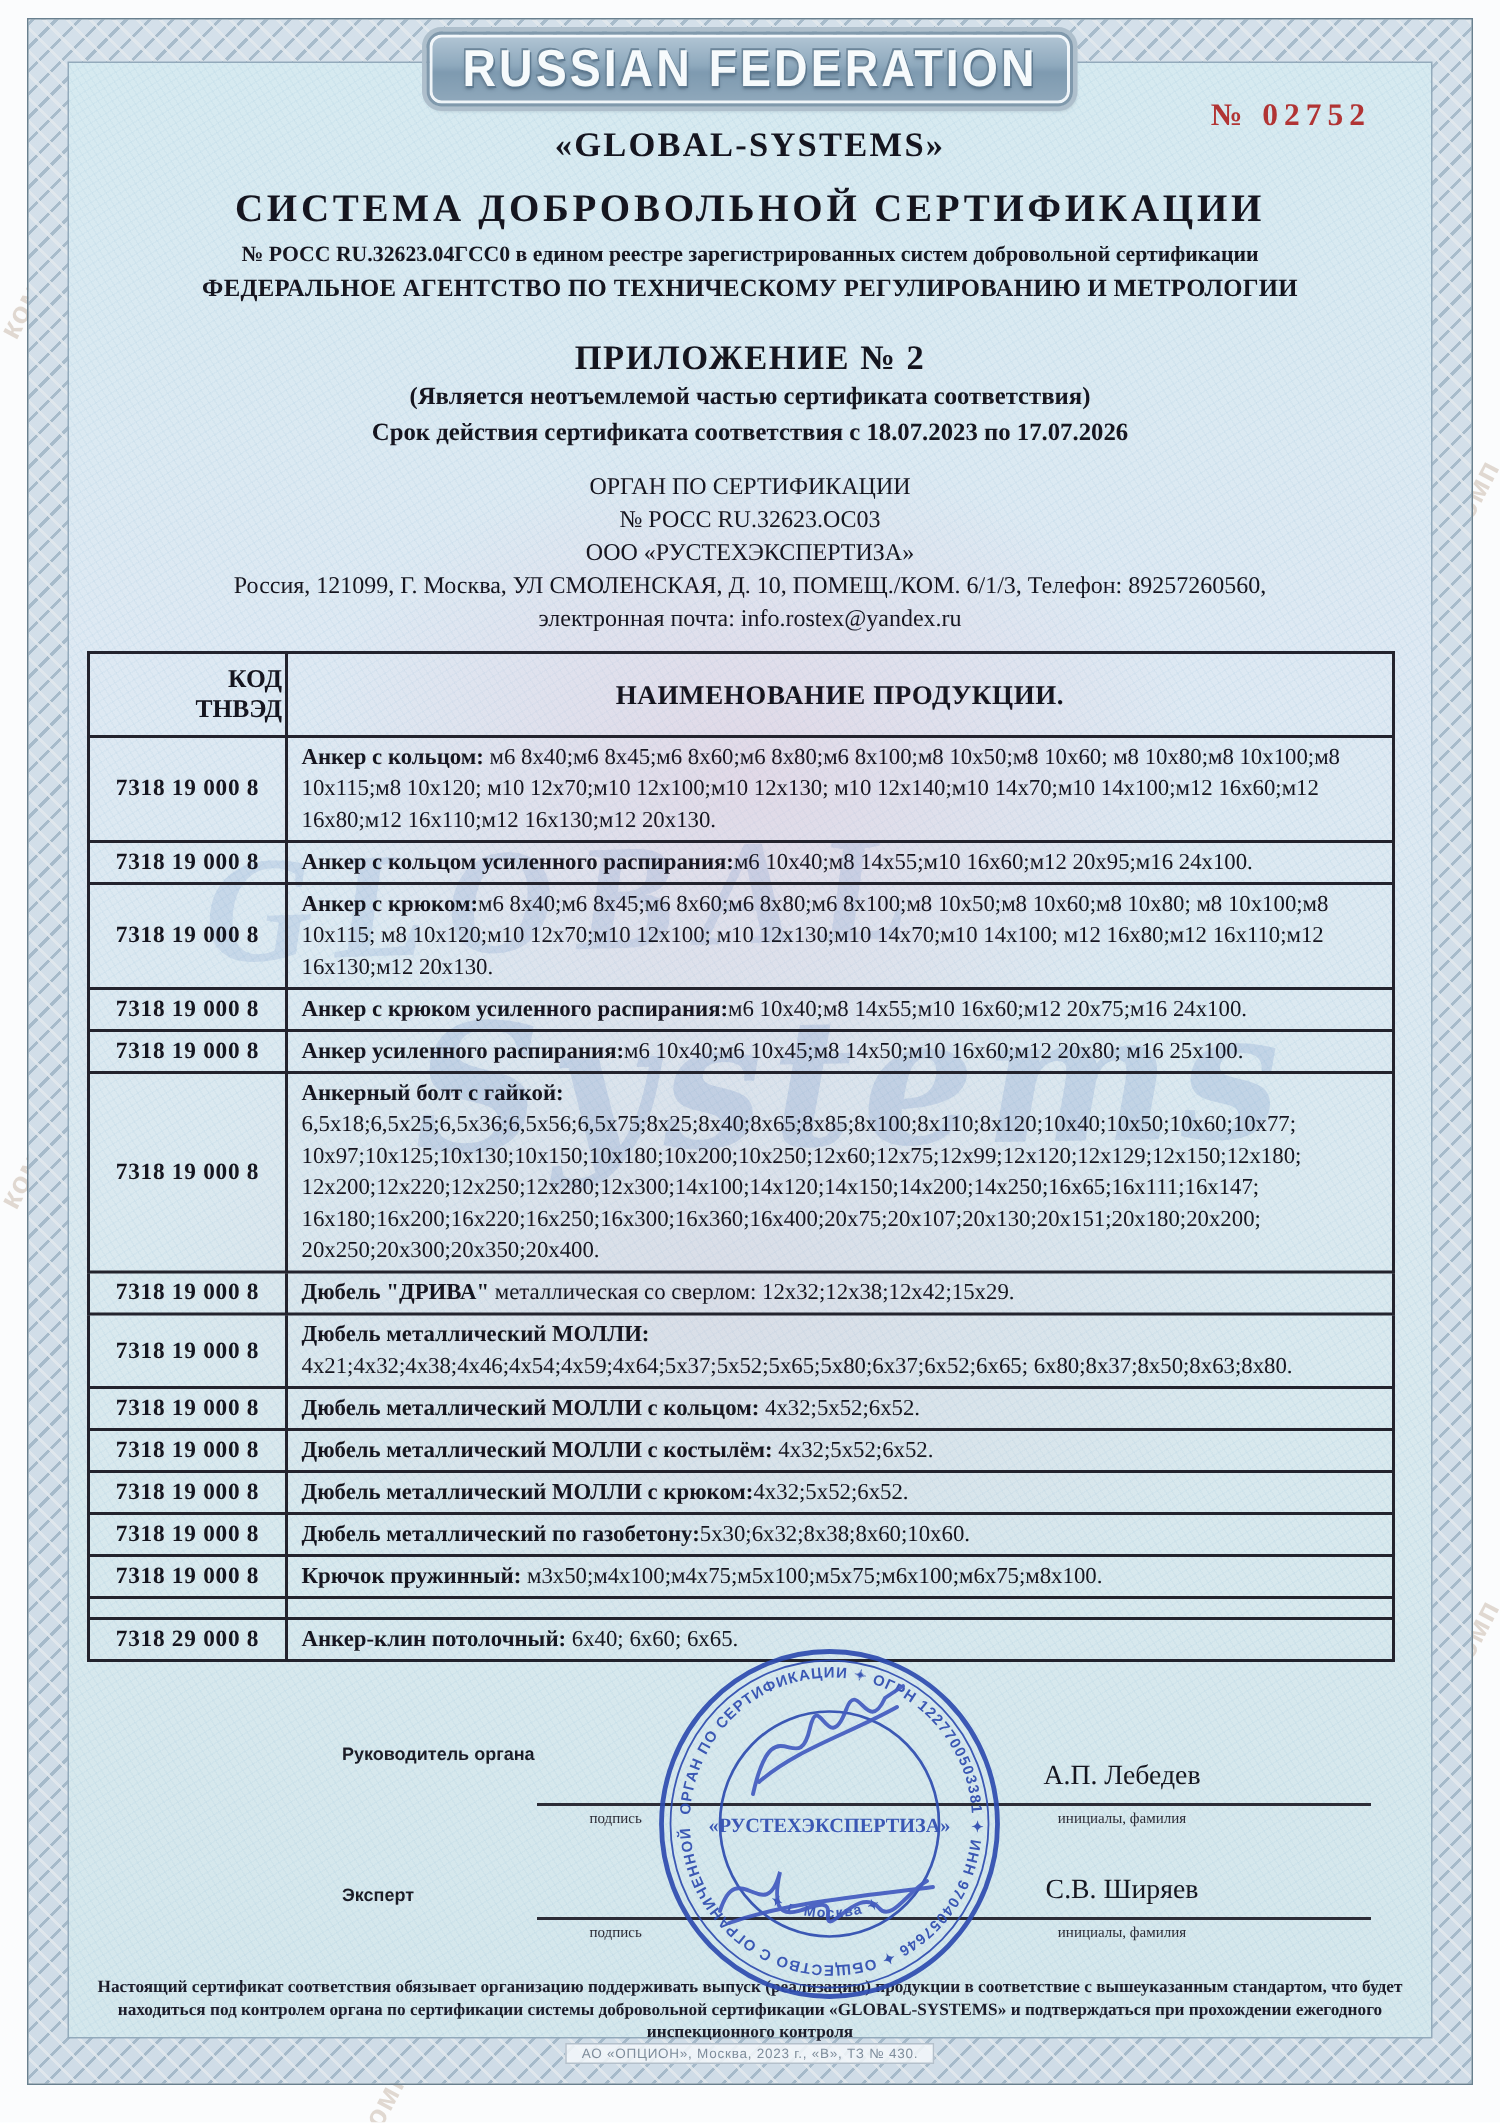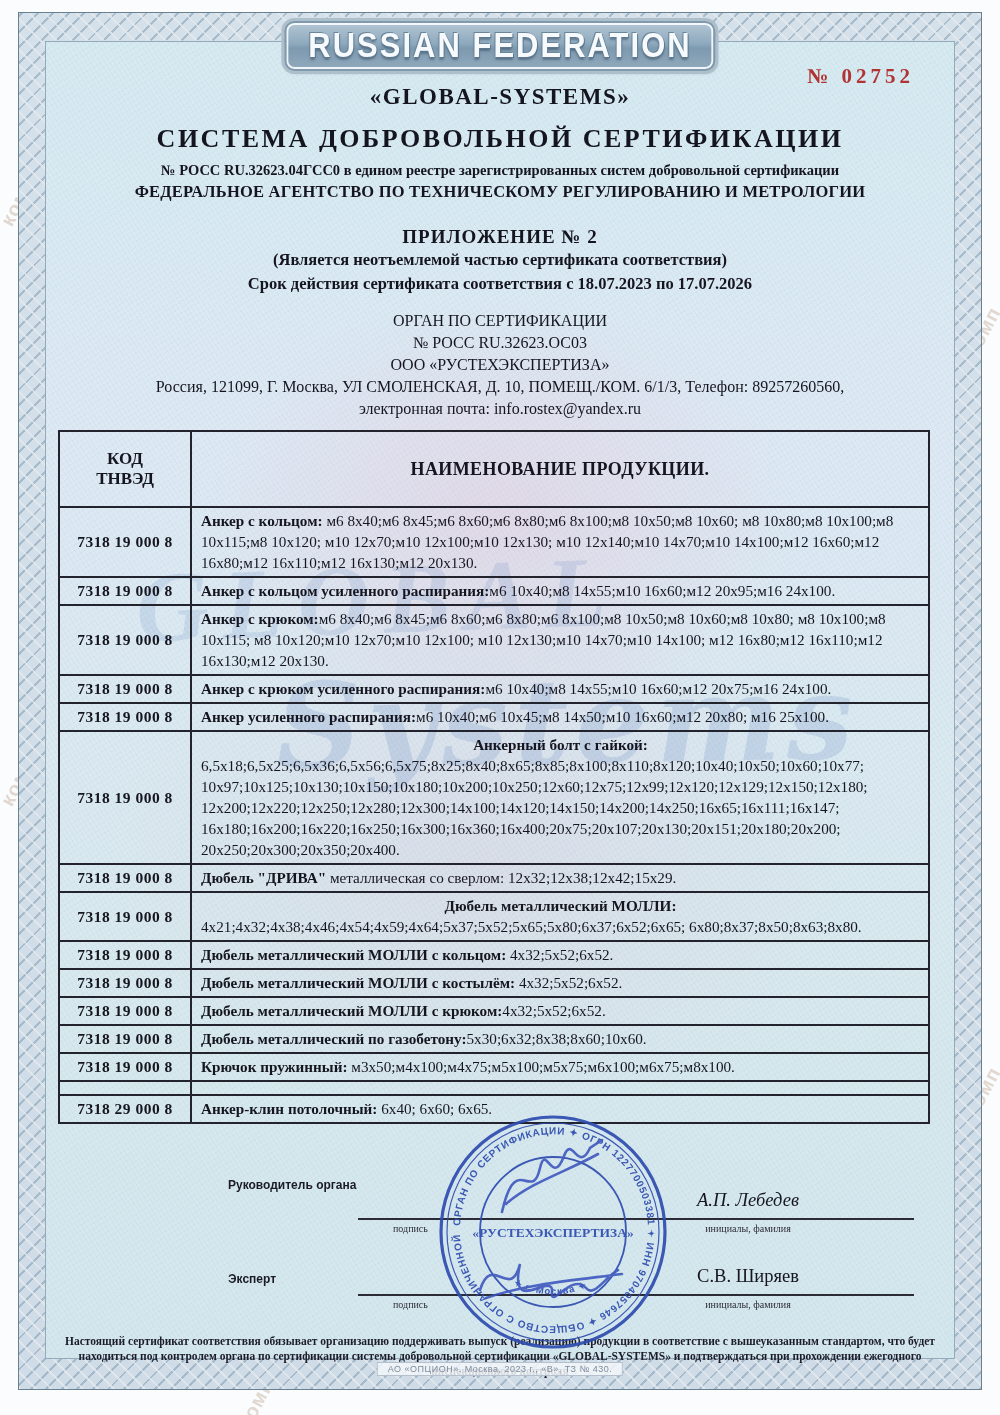--- a/index.html
+++ b/index.html
@@ -56,53 +56,53 @@
   }
   .doc-number{
     position:absolute;right:40px;top:22px;z-index:5;
     font-weight:bold;font-size:21px;letter-spacing:4px;color:#b13434;
   }
   .center{text-align:center;}
   .h-system{font-weight:bold;font-size:26px;letter-spacing:2.5px;margin:14px 0 0 0;}
   .h-brand{font-weight:bold;font-size:23px;letter-spacing:1.5px;margin:6px 0 0 0;}
   .h-registry{font-weight:bold;font-size:14.5px;margin:8px 0 0 0;}
   .h-agency{font-weight:bold;font-size:16.5px;letter-spacing:0.2px;margin:3px 0 0 0;}
-  .h-appendix{font-weight:bold;font-size:19px;letter-spacing:1px;margin:24px 0 0 0;}
+  .h-appendix{font-weight:bold;font-size:23px;letter-spacing:1px;margin:24px 0 0 0;}
   .app-line{font-weight:bold;font-size:16.5px;line-height:23.5px;margin:0;}
   .app-first{margin-top:10px;}
   .org-block{margin-top:15px;font-size:16px;line-height:22px;}
   
   table.products{
     position:relative;z-index:1;
     border-collapse:collapse;width:872px;margin:10px 12px 0 12px;
     border:2px solid #23232d;
   }
   table.products td, table.products th{border:2px solid #23232d;}
-  th.code-h{width:126px;font-size:17px;line-height:20px;font-weight:bold;padding:17px 2px;}
+  th.code-h{width:126px;font-size:17px;line-height:20px;font-weight:bold;padding:7px 2px;text-align:right;}
   th.name-h{font-size:18px;letter-spacing:0.4px;font-weight:bold;padding:8px 2px;}
   td.code-cell{
     width:126px;text-align:center;vertical-align:middle;
     font-weight:bold;font-size:15.5px;letter-spacing:0.5px;padding:2px 2px;
   }
   td.name-cell{padding:2px 8px 3px 9px;font-size:15.2px;line-height:21px;vertical-align:middle;}
-  .prod-name{font-weight:bold;text-align:center;}
+  .prod-name{font-weight:bold;}
   .prod-name.block{display:block;}
   tr.spacer{height:14px;}
   tr.spacer td{padding:0;}
   
   .sig-area{position:relative;height:188px;margin:14px 12px 0 12px;z-index:2;}
   .sig-role{
     position:absolute;left:170px;font-family:"Liberation Sans",sans-serif;
     font-weight:bold;font-size:12px;color:#1b1b26;
   }
   .role-1{top:40px;} .role-2{top:134px;}
   .sig-line{position:absolute;left:300px;right:28px;border-bottom:2px solid #2c2c36;}
   .line-1{top:80px;} .line-2{top:156px;}
   .sig-name{position:absolute;left:560px;width:260px;text-align:center;font-size:18.5px;}
-  .name-1{top:52px;font-style:italic;} .name-2{top:128px;}
+  .name-1{top:52px;} .name-2{top:128px;}
   .sig-cap{position:absolute;font-size:10px;color:#2c2c36;}
   .cap-podpis-1{left:335px;top:85px;} .cap-podpis-2{left:335px;top:161px;}
   .cap-fam-1{left:560px;width:260px;text-align:center;top:85px;}
   .cap-fam-2{left:560px;width:260px;text-align:center;top:161px;}
   .stamp{position:absolute;left:378px;top:-26px;width:234px;height:240px;z-index:3;opacity:0.92;}
   
   .fine-print{
     position:relative;z-index:1;margin:8px auto 0 auto;width:886px;text-align:center;
     font-weight:bold;font-size:11.5px;line-height:15px;color:#1c1c2a;
   }

